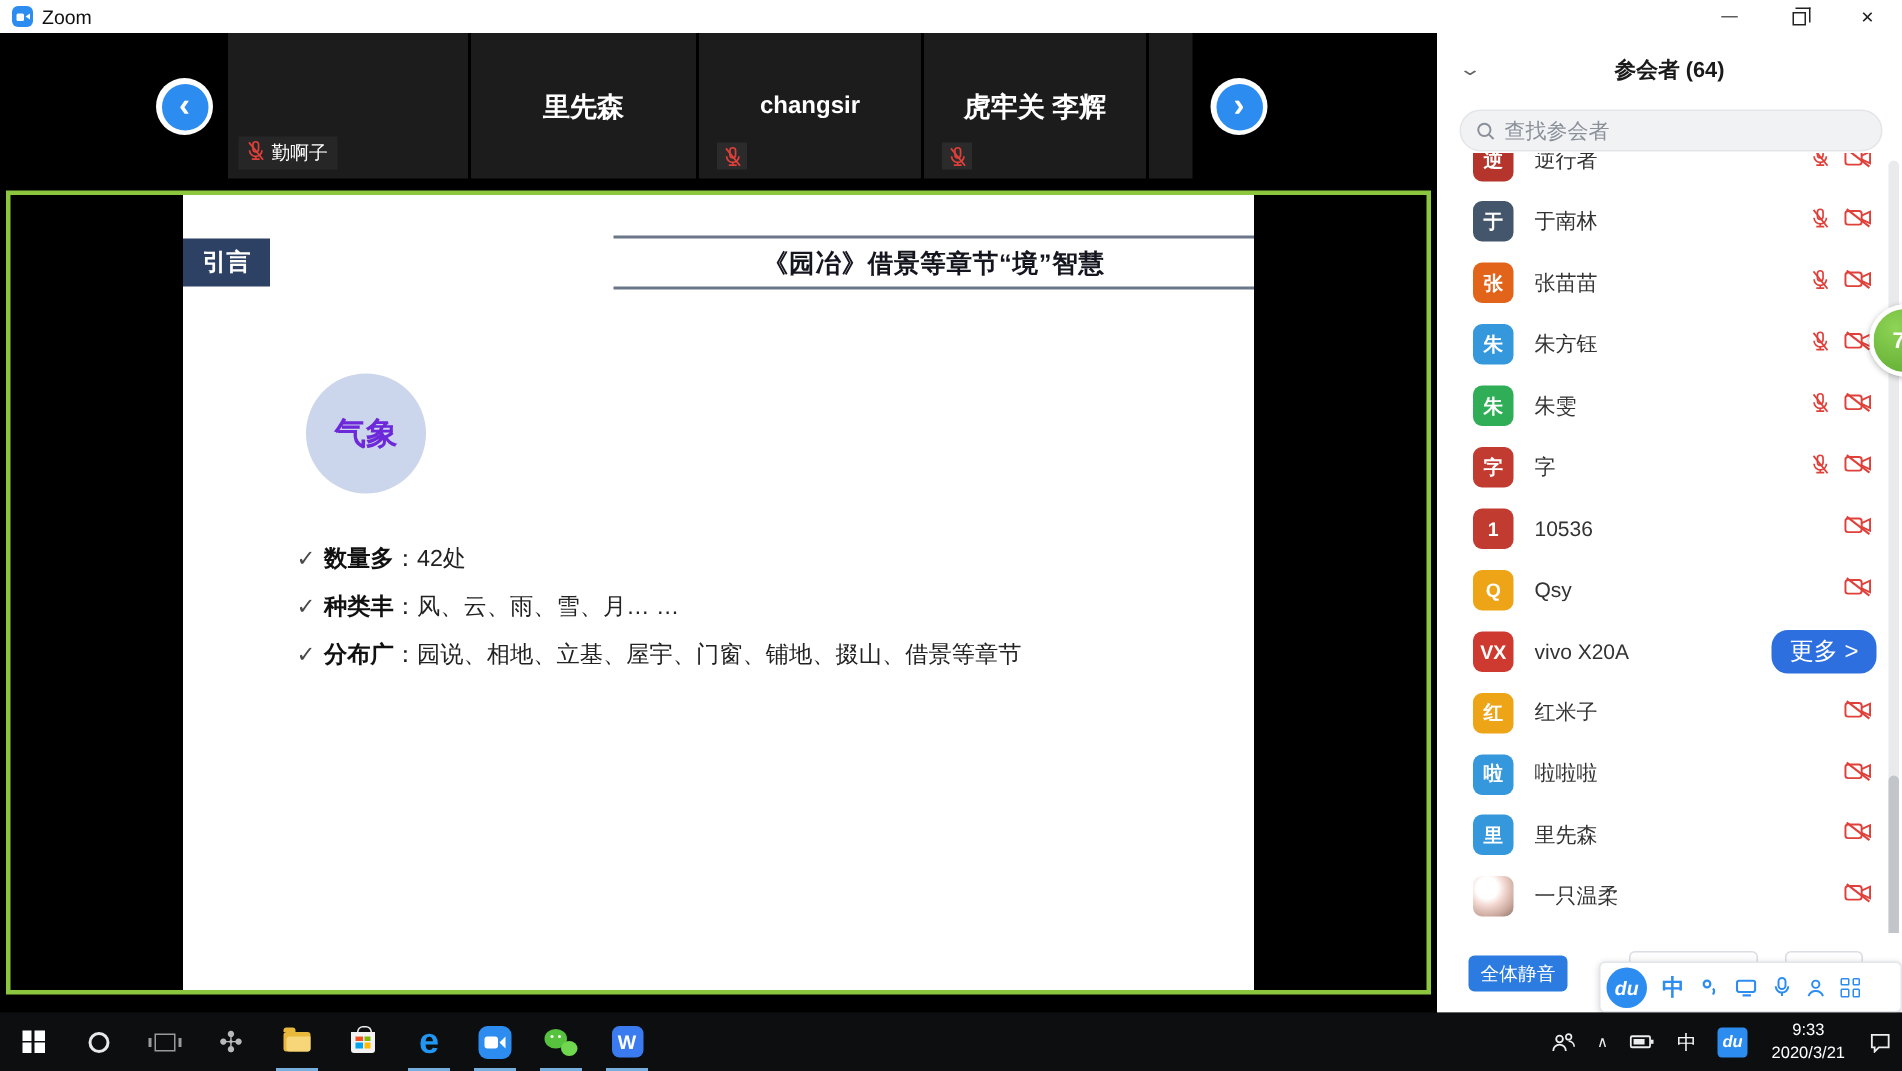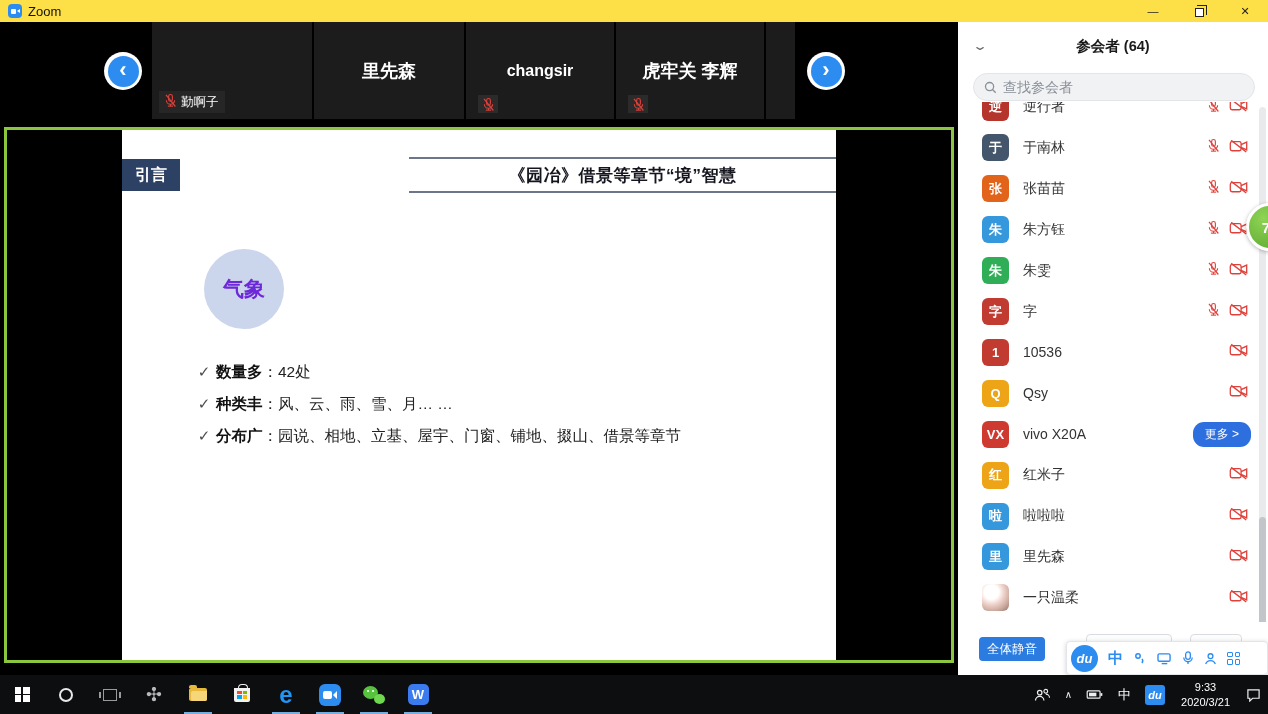--- a/index.html
+++ b/index.html
@@ -1,21 +1,21 @@
 <!DOCTYPE html>
 <html><head>
 <meta charset="utf-8">
 <style>
   * { margin:0; padding:0; box-sizing:border-box; }
   html,body { width:1268px; height:714px; overflow:hidden; background:#000;
               font-family:"Liberation Sans", sans-serif; }
   #screen { position:relative; width:1268px; height:714px; overflow:hidden; background:#000; }
 
   
-  #titlebar { position:absolute; left:0; top:0; width:1268px; height:22px; background:#fde047;
+  #titlebar { position:absolute; left:0; top:0; width:1268px; height:22px; background:#ffffff;
               display:flex; align-items:center; z-index:40; }
   .app-logo { width:14px; height:14px; margin-left:8px; border-radius:4px; background:#2d8cf0;
               position:relative; }
   .app-logo::before { content:""; position:absolute; left:3px; top:4.5px; width:5px; height:5px;
               background:#fff; border-radius:1px; }
   .app-logo::after { content:""; position:absolute; left:8.5px; top:4.5px; border-top:2.5px solid transparent;
               border-bottom:2.5px solid transparent; border-right:3px solid #fff; }
   .app-title { font-size:13px; color:#111; margin-left:6px; }
   .win-controls { margin-left:auto; display:flex; height:100%; }
   .win-btn { width:46px; height:22px; display:flex; align-items:center; justify-content:center;
@@ -77,21 +77,21 @@
   .search-glyph { margin:0 6px 0 10px; display:flex; }
 
   #plist { position:absolute; left:0; top:0; width:310px; height:653px; z-index:1; }
   .prow { position:absolute; left:0; width:310px; height:40px; display:flex; align-items:center; }
   .avatar { width:27px; height:27px; border-radius:6px; margin-left:24px; display:flex; align-items:center;
             justify-content:center; color:#fff; font-size:13px; font-weight:bold; flex:none; }
   .avatar.photo { background:radial-gradient(circle at 35% 30%, #ffffff 0 28%, #f3d9d2 45%, #c9a69b 75%, #8c7468);}
   .pname { margin-left:14px; font-size:14px; color:#333; white-space:nowrap; overflow:hidden;
            text-overflow:ellipsis; max-width:150px; }
   .picons { position:absolute; right:20px; display:flex; gap:8px; align-items:center; }
-  .more-btn { position:absolute; right:17px; background:#2e6fe0; color:#fff; font-size:12px;
+  .more-btn { position:absolute; right:17px; background:#2e6fe0; color:#fff; font-size:16px;
               border:none; border-radius:11px; padding:4px 12px; cursor:pointer; }
 
   #scrolltrack { position:absolute; right:2px; top:85px; width:7px; height:540px; background:#e9eaec;
                  border-radius:4px; z-index:4; }
   #scrollthumb { position:absolute; right:0; top:410px; width:7px; height:130px; background:#c2c5ca;
                  border-radius:4px; }
 
   #badge71 { position:absolute; left:288px; top:181px; width:48px; height:48px; border-radius:50%;
              background:radial-gradient(circle at 35% 30%, #8ed455, #5aa62e); border:3px solid #fff;
              box-shadow:0 1px 4px rgba(0,0,0,.3); color:#fff; font-weight:bold; font-size:15px;

